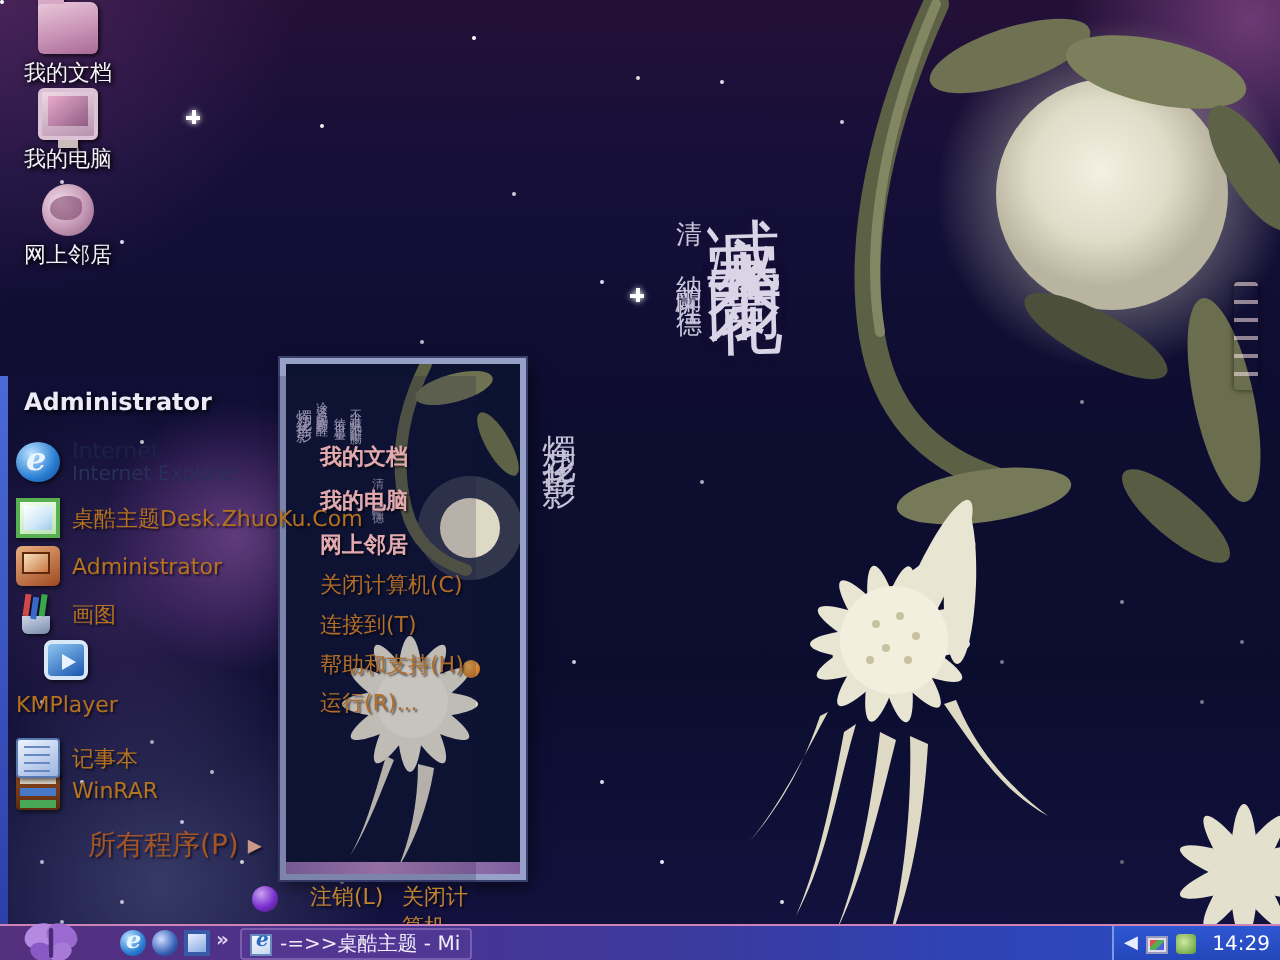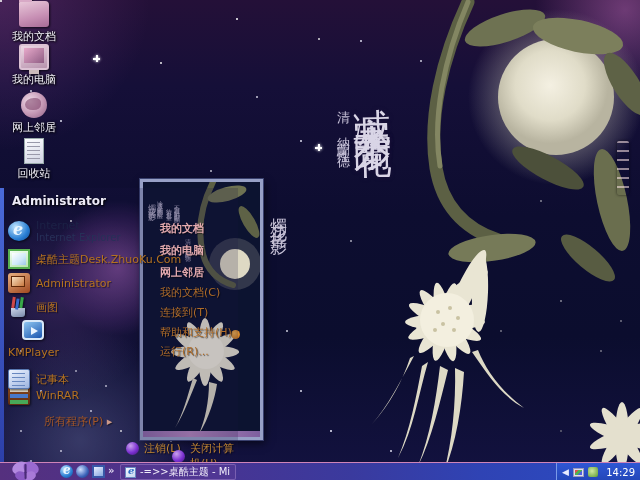--- a/index.html
+++ b/index.html
@@ -90,26 +90,26 @@
   .smrow { position:absolute; display:flex; align-items:center; gap:6px; height:22px; }
   .smrow .ic { width:22px; height:20px; position:relative; flex:0 0 auto;
            filter:drop-shadow(1px 1px 1px rgba(0,0,0,.6)); }
   .smrow .t  { font-size:11px; color:#b5721f; text-shadow:1px 1px 1px rgba(0,0,0,.55); white-space:nowrap; }
   .smrow .t.dark { color:#1c2246; font-weight:normal; text-shadow:none; }
   .smrow .sub { font-size:10px; color:#273058; }
   .r-item { position:absolute; left:160px; font-size:11px; white-space:nowrap;
             text-shadow:1px 1px 1px rgba(0,0,0,.6); }
   .r-top { color:#e2a9ae; font-weight:bold; }
   .r-low { color:#b06c28; }
-  .allprog { position:absolute; left:44px; top:226px; font-size:11px; color:#a35525;
+  .allprog { position:absolute; left:44px; top:226px; font-size:14px; color:#a35525;
              text-shadow:1px 1px 1px rgba(0,0,0,.5); }
   .allprog .arr { color:#c98; }
   .orb { width:13px; height:13px; border-radius:50%;
          background:radial-gradient(circle at 35% 30%, #c9a0ee, #7a2fd0 55%, #3d1668); flex:0 0 auto; }
-  .orbrow { position:absolute; display:flex; align-items:center; gap:5px; }
+  .orbrow { position:absolute; display:flex; align-items:flex-end; gap:16px; }
   .orbrow .t { font-size:11px; color:#c08430; text-shadow:1px 1px 1px rgba(0,0,0,.6); }
 
   
   .i-ie { border-radius:50%; background:radial-gradient(circle at 35% 30%,#bfe4ff,#2a7fd4 60%,#11458e); }
   .i-ie:after { content:"e"; position:absolute; left:5px; top:-1px; color:#eaf6ff;
         font:bold 16px "DejaVu Serif",serif; font-style:italic; }
   .i-zk { background:linear-gradient(160deg,#f4fff4,#b8e4b0); border:2px solid #58b050; }
   .i-zk:before { content:""; position:absolute; inset:2px; background:linear-gradient(140deg,#fff,#cfe8f8 60%,#9ec8e8); }
   .i-pk { background:linear-gradient(150deg,#e8b080,#a04820); border-radius:3px; }
   .i-pk:before { content:""; position:absolute; left:3px; top:3px; width:12px; height:9px;
@@ -240,24 +240,20 @@
     <div class="glyph g-folder"></div>
     <div class="lbl">我的文档</div>
   </div>
   <div class="dicon" style="top:44px;">
     <div class="glyph g-monitor"></div>
     <div class="lbl">我的电脑</div>
   </div>
   <div class="dicon" style="top:92px;">
     <div class="g-globe"></div>
     <div class="lbl">网上邻居</div>
-  </div>
-  <div class="dicon" style="top:138px;">
-    <div class="g-paper"></div>
-    <div class="lbl">回收站</div>
   </div>
 
   <div class="pwin">
     <div class="art">
       <svg width="117" height="255" viewBox="0 0 117 255" style="position:absolute;inset:0;">
         <rect width="117" height="255" fill="#0c1330"></rect>
         <circle cx="92" cy="82" r="26" fill="rgba(225,220,200,.18)"></circle>
         <circle cx="92" cy="82" r="15" fill="#ded9c4"></circle>
         <path d="M70,0 C58,24 54,48 60,72 C64,88 74,98 90,103" fill="none" stroke="#5c6044" stroke-width="6" stroke-linecap="round"></path>
         <ellipse cx="84" cy="12" rx="20" ry="7" fill="#6e7252" transform="rotate(-15 84 12)"></ellipse>
@@ -318,21 +314,21 @@
       <div class="t">WinRAR</div>
     </div>
     <div class="smrow" style="left:8px; top:180px;">
       <div class="ic i-note"></div>
       <div class="t">记事本</div>
     </div>
 
     <div class="r-item r-top" style="top:33px;">我的文档</div>
     <div class="r-item r-top" style="top:55px;">我的电脑</div>
     <div class="r-item r-top" style="top:77px;">网上邻居</div>
-    <div class="r-item r-low" style="top:97px;">我的文档(C)</div>
+    <div class="r-item r-low" style="top:97px;">关闭计算机(C)</div>
     <div class="r-item r-low" style="top:117px;">连接到(T)</div>
     <div class="r-item r-low" style="top:137px;">帮助和支持(H)</div>
     <div class="r-item r-low" style="top:156px;">运行(R)...</div>
 
     <div class="allprog">
       <span>所有程序(P)</span>
       <span class="arr">▸</span>
     </div>
 
     <div class="orbrow" style="left:126px; top:253px;">

